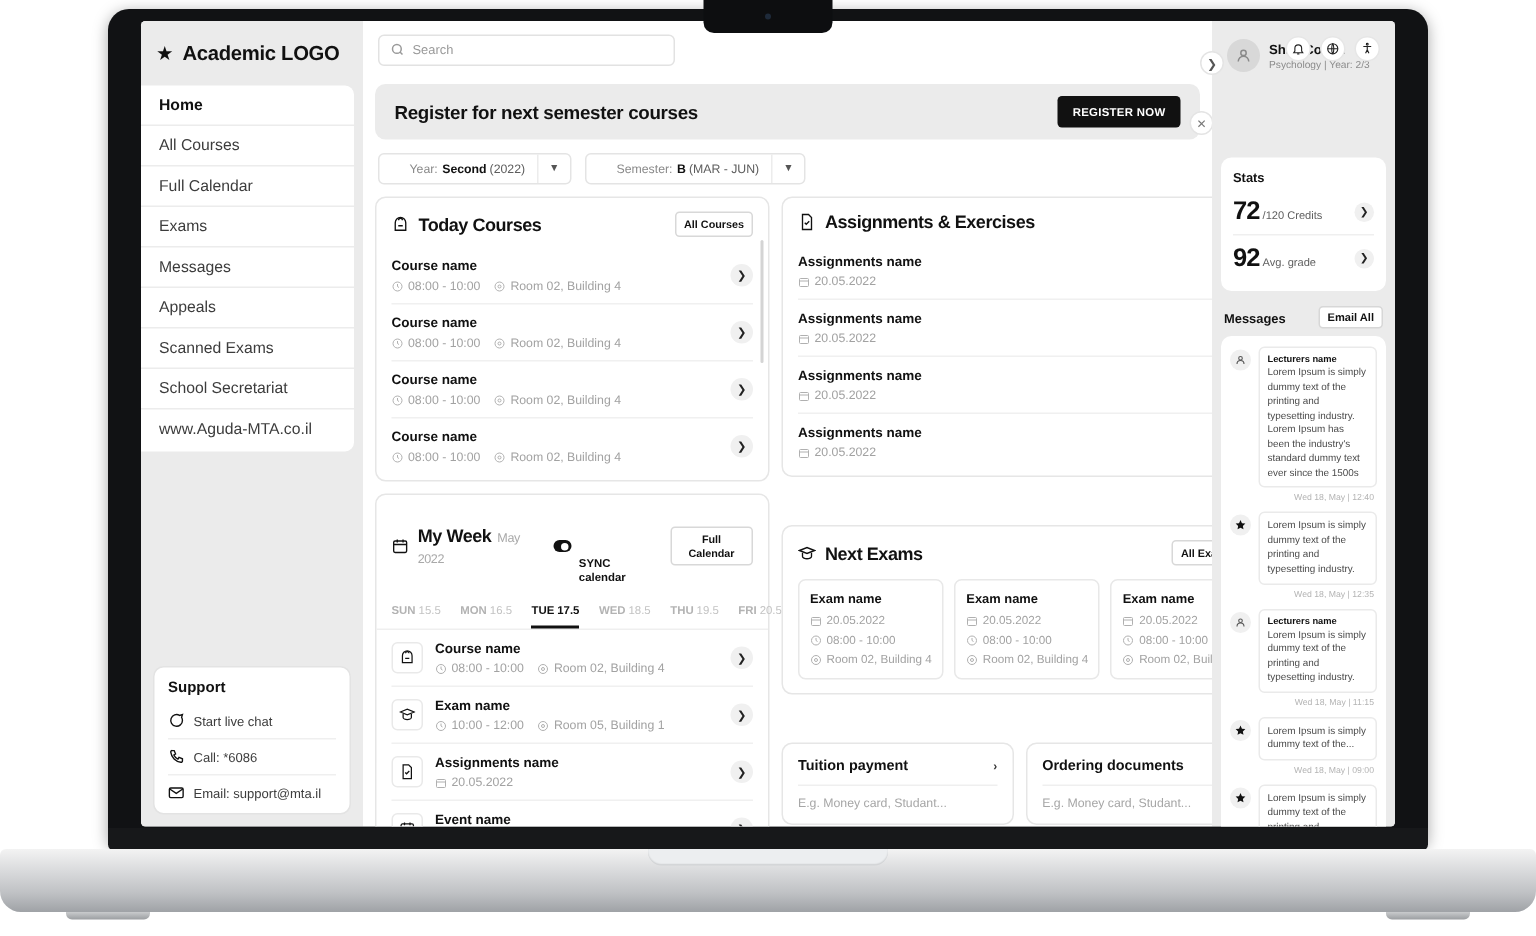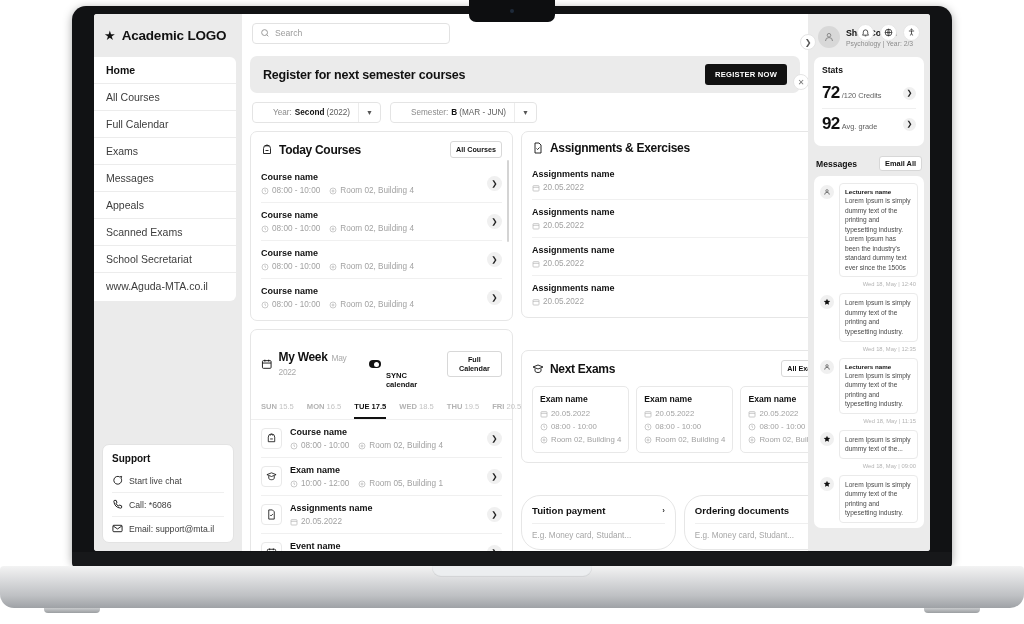--- a/index.html
+++ b/index.html
@@ -171,40 +171,40 @@
   .exam-strip { display:flex; gap:7px; padding: 2px 0 9px 10px; overflow:hidden; }
   .exam-card {
     flex: 0 0 96px; border:1px solid #e8e8e8; border-radius:5px; padding: 7px 7px 8px;
   }
   .exam-card .t { font-size:8.6px; font-weight:700; color:#111; margin-bottom:5px; }
   .exam-card .m { font-size:7.8px; color:#a2a2a2; display:flex; align-items:center; gap:3px; margin-bottom:4px; white-space:nowrap; }
   .exam-card .m:last-child { margin-bottom:0; }
 
   .mini-row { display:flex; gap:8px; }
   .mini {
-    flex:1 1 0; background:#fff; border:1px solid #e6e6e6; border-radius:19px; padding: 9px 10px 9px;
+    flex:1 1 0; background:#fff; border:1px solid #e6e6e6; border-radius:7px; padding: 9px 10px 9px;
     cursor:pointer;
   }
   .mini .h { display:flex; align-items:center; font-size:9.6px; font-weight:700; color:#111; }
   .mini .h .c { margin-left:auto; font-size:8px; color:#333; }
   .mini .d { height:1px; background:#efefef; margin: 7px 0 7px; }
   .mini .p { font-size:8.2px; color:#a6a6a6; }
 
   
   .rightpanel { width: 122px; flex:0 0 122px; background:#ebebeb; padding: 8px 6px 6px 6px; position:relative; }
   .profile { display:flex; align-items:center; gap:6px; padding: 4px 2px 9px 4px; }
   .avatar { width:22px; height:22px; border-radius:50%; background:#d8d8d8; display:flex; align-items:center; justify-content:center; }
   .pname { font-size:8.8px; font-weight:700; color:#111; }
   .pmeta { font-size:6.8px; color:#8c8c8c; margin-top:2px; white-space:nowrap; }
   .collapse {
     position:absolute; left:-8px; top:20px; width:16px; height:16px; border-radius:50%;
     background:#fff; border:1px solid #e4e4e4; display:flex; align-items:center; justify-content:center;
     font-size:8px; color:#555;
   }
-  .stats { background:#fff; border-radius:7px; padding: 8px 8px 7px; }
+  .stats { background:#fff; border-radius:7px; padding: 8px 8px 7px; margin-top: 48px; }
   .stats h4 { font-size:8.6px; font-weight:700; color:#111; margin-bottom:3px; }
   .stat { display:flex; align-items:baseline; gap:2px; padding: 5px 0; }
   .stat .big { font-size:17px; font-weight:700; color:#111; letter-spacing:-.6px; }
   .stat .unit { font-size:7.4px; color:#5e5e5e; }
   .stat .arr { margin-left:auto; width:13px; height:13px; border-radius:50%; background:#f0f0f0;
                display:flex; align-items:center; justify-content:center; font-size:7px; color:#222; align-self:center;}
   .stat-div { height:1px; background:#efefef; }
 
   .msg-head { display:flex; align-items:center; padding: 10px 2px 5px 2px; }
   .msg-head .ttl { font-size:8.6px; font-weight:700; color:#111; }

